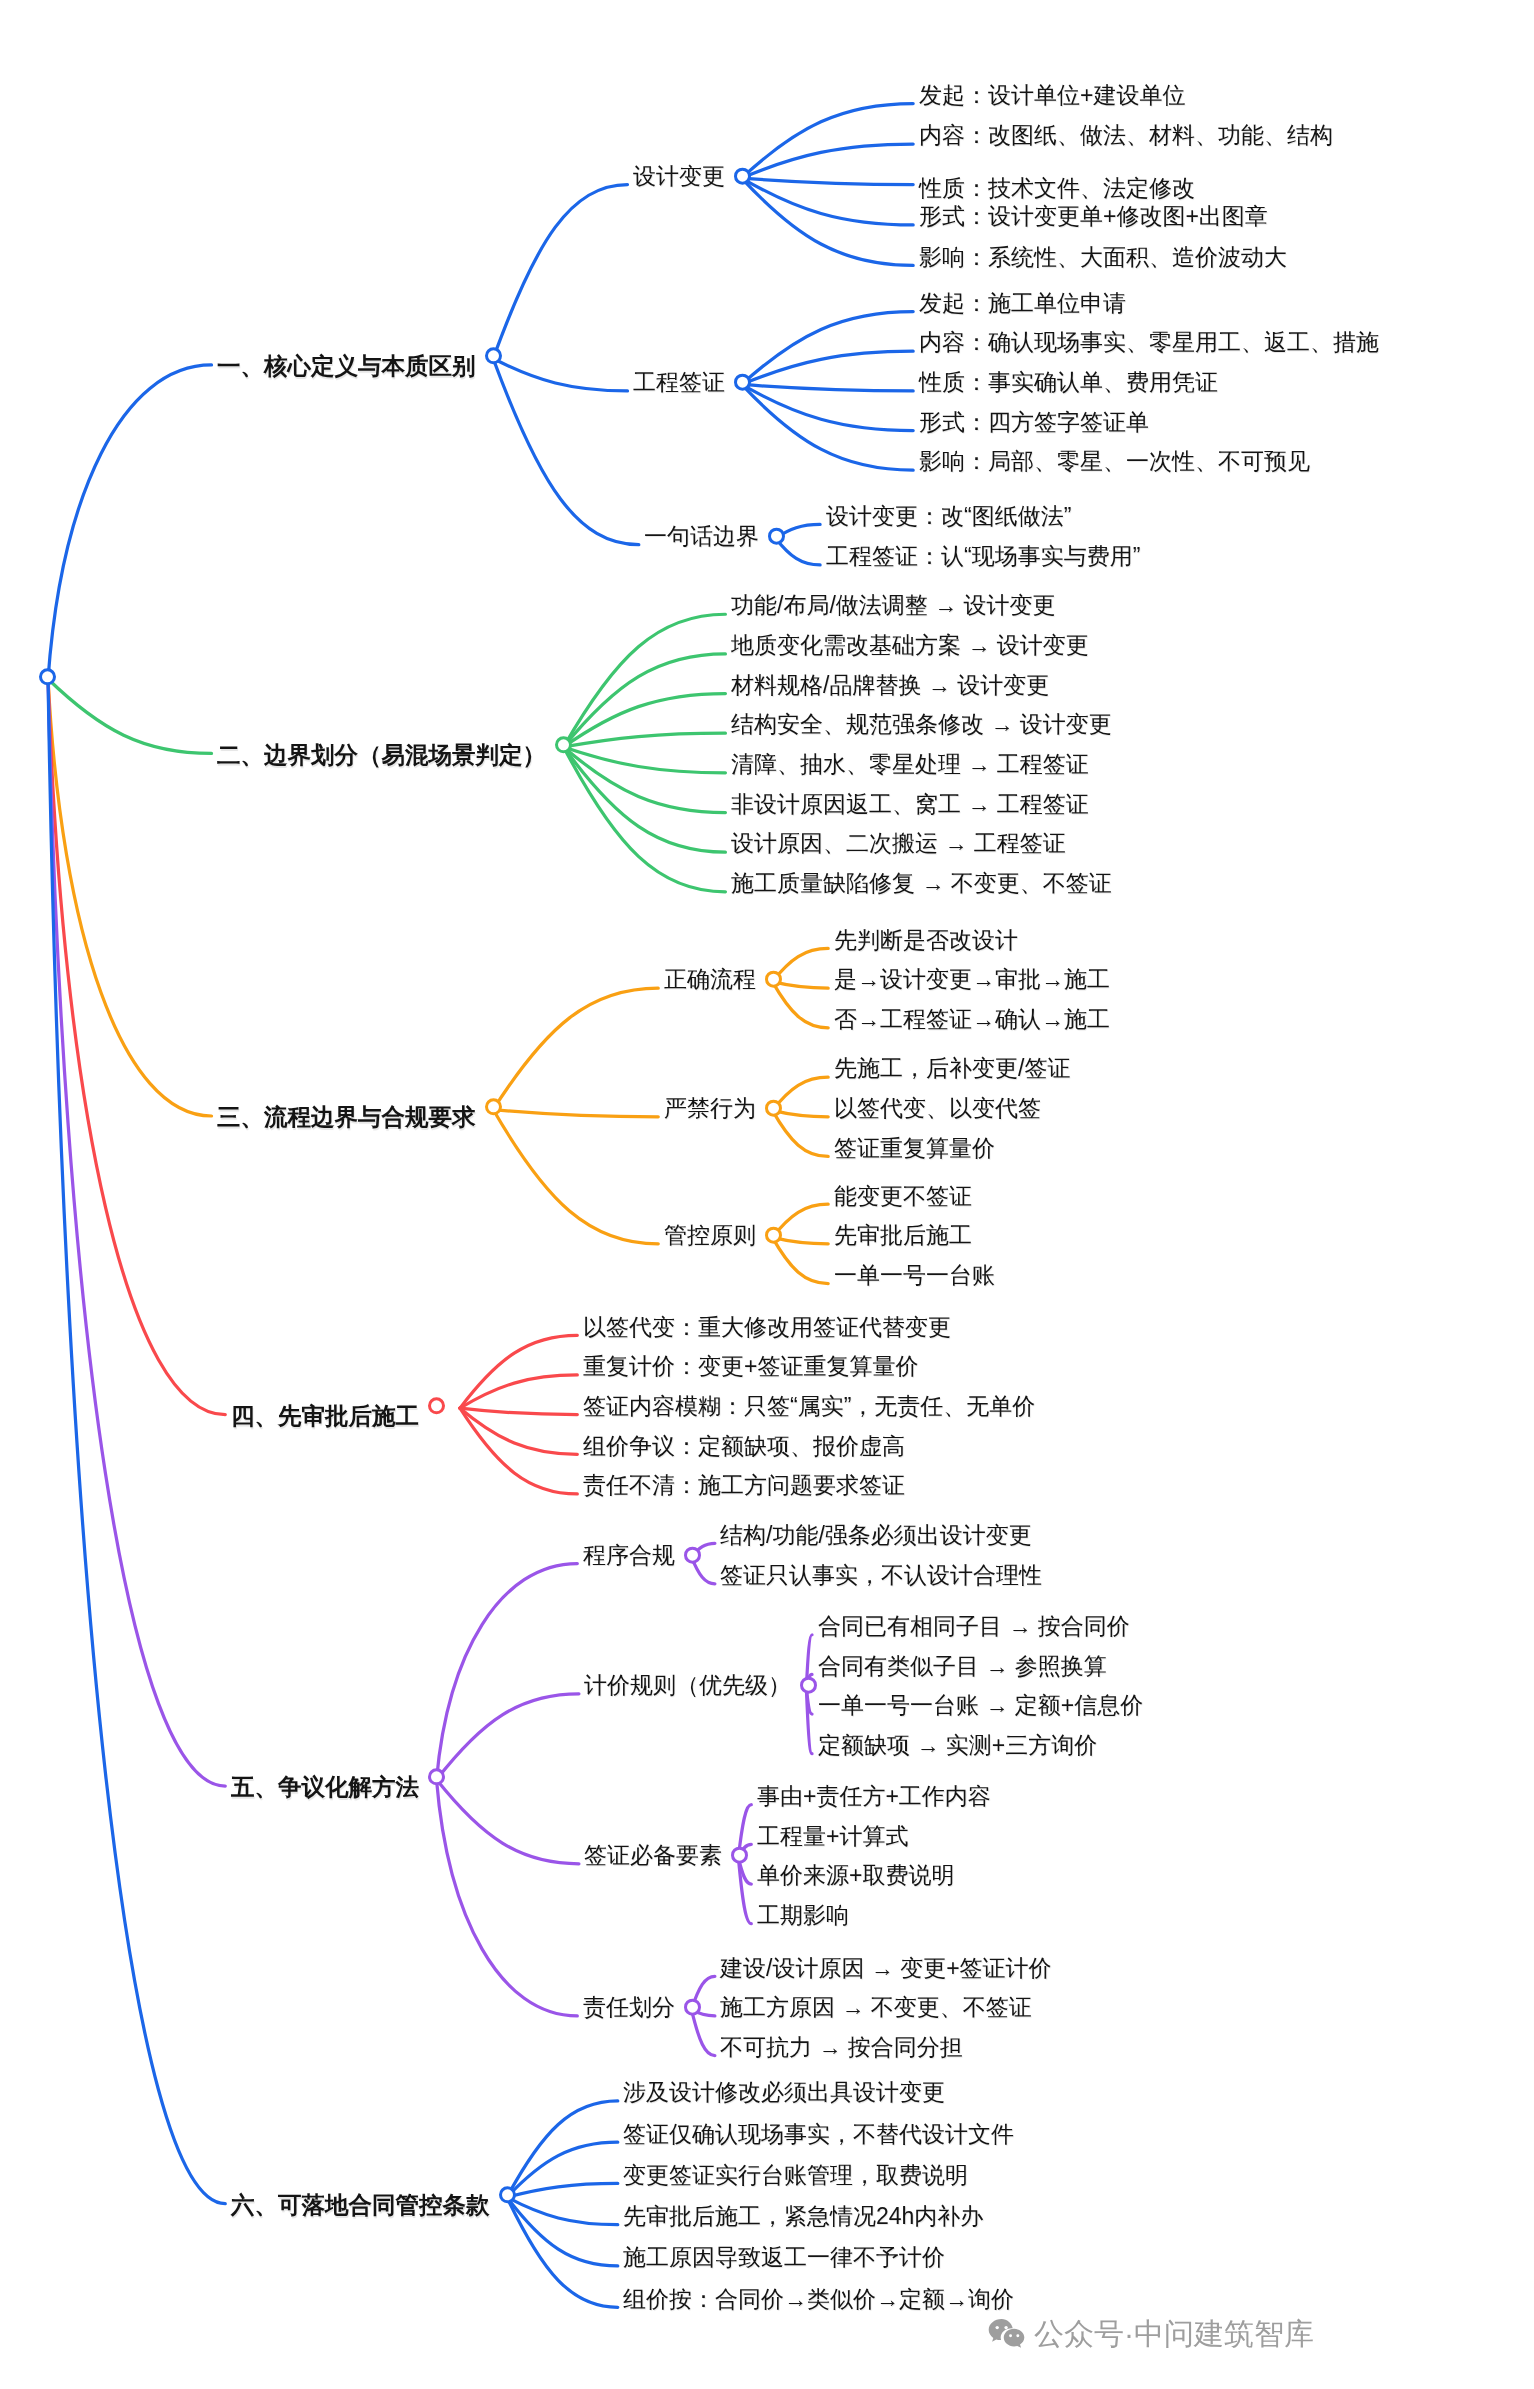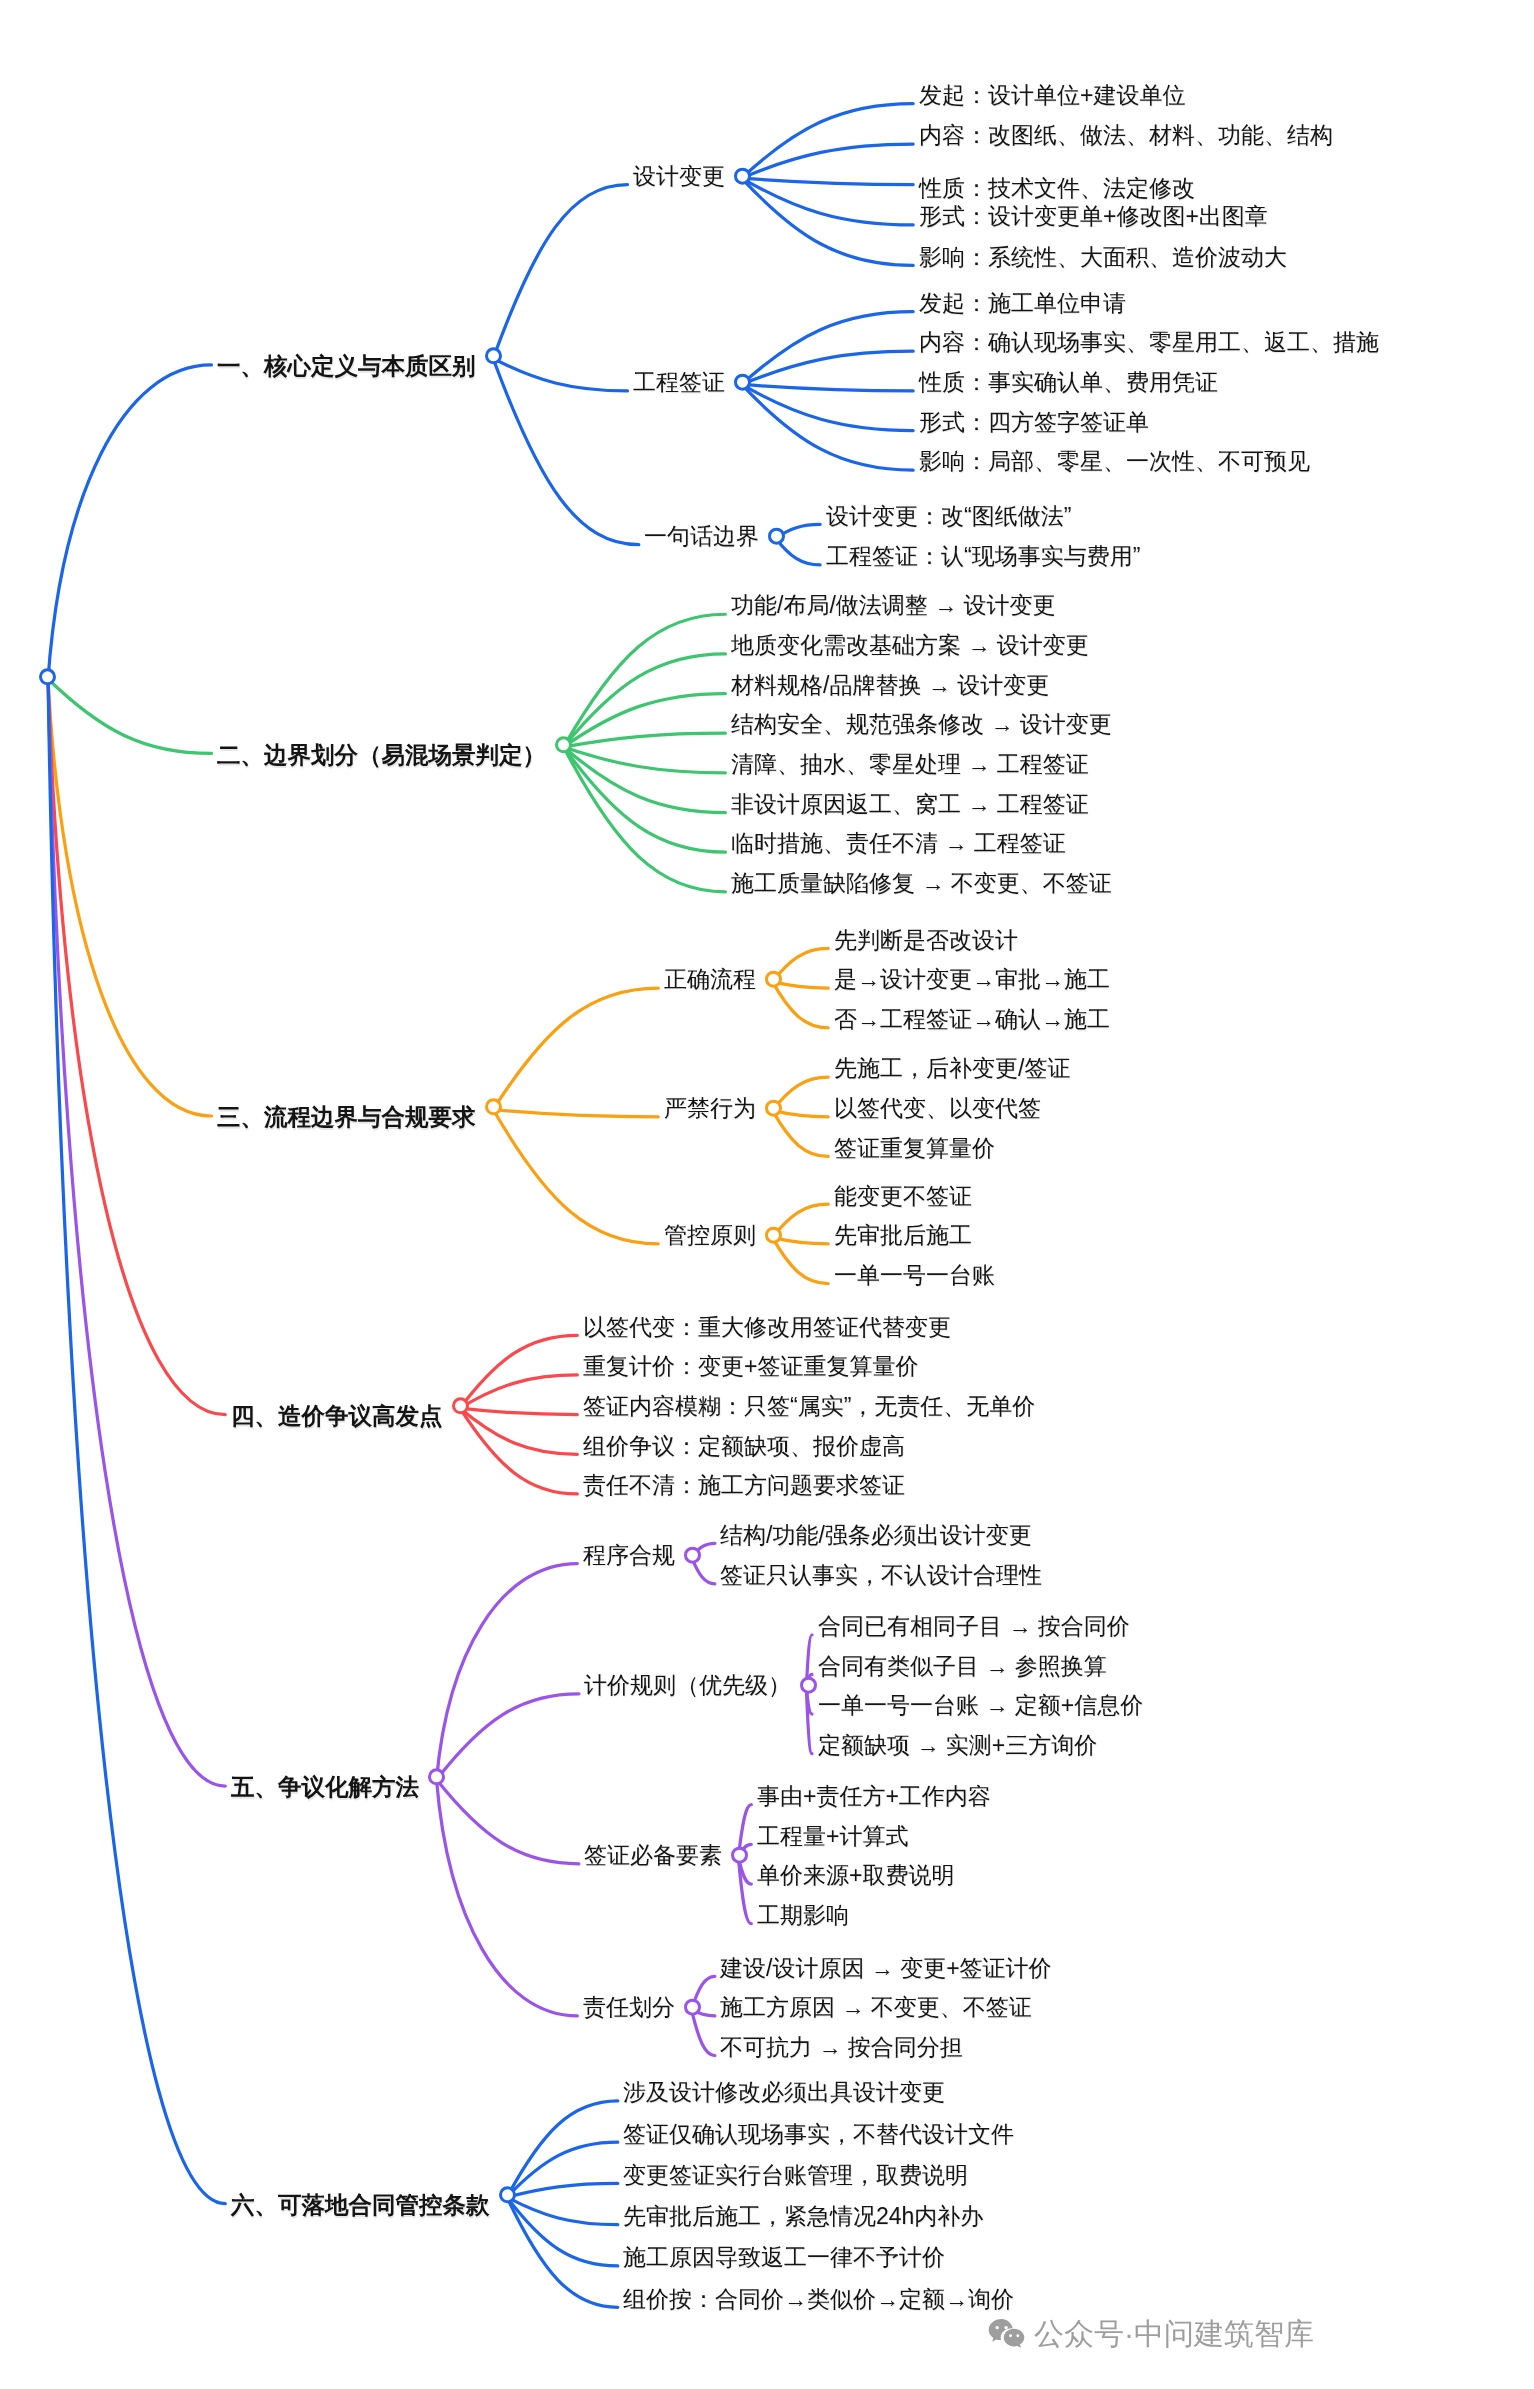--- a/index.html
+++ b/index.html
@@ -167,21 +167,21 @@
   <div class="node" style="left:731px;top:724px">
       <span class="label">结构安全、规范强条修改 → 设计变更</span>
     </div>
   <div class="node" style="left:731px;top:764px">
       <span class="label">清障、抽水、零星处理 → 工程签证</span>
     </div>
   <div class="node" style="left:731px;top:804px">
       <span class="label">非设计原因返工、窝工 → 工程签证</span>
     </div>
   <div class="node" style="left:731px;top:843px">
-      <span class="label">临时措施、责任不清 → 工程签证</span>
+      <span class="label">设计原因、二次搬运 → 工程签证</span>
     </div>
   <div class="node" style="left:731px;top:883px">
       <span class="label">施工质量缺陷修复 → 不变更、不签证</span>
     </div>
 
   <div class="node bold" id="n-b3" style="left:217px;top:1107px">
       <span class="label">三、流程边界与合规要求</span>
       <span class="junction" style="border-color: rgb(249, 160, 19);"></span>
     </div>
 
@@ -221,21 +221,21 @@
       <span class="label">能变更不签证</span>
     </div>
   <div class="node" style="left:834px;top:1235px">
       <span class="label">先审批后施工</span>
     </div>
   <div class="node" style="left:834px;top:1275px">
       <span class="label">一单一号一台账</span>
     </div>
 
   <div class="node bold" id="n-b4" style="left:231px;top:1406px">
-      <span class="label">四、造价争议高发点</span>
+      <span class="label">四、先审批后施工</span>
       <span class="junction" style="border-color: rgb(249, 73, 76);"></span>
     </div>
   <div class="node" style="left:583px;top:1327px">
       <span class="label">以签代变：重大修改用签证代替变更</span>
     </div>
   <div class="node" style="left:583px;top:1366px">
       <span class="label">重复计价：变更+签证重复算量价</span>
     </div>
   <div class="node" style="left:583px;top:1406px">
       <span class="label">签证内容模糊：只签“属实”，无责任、无单价</span>

